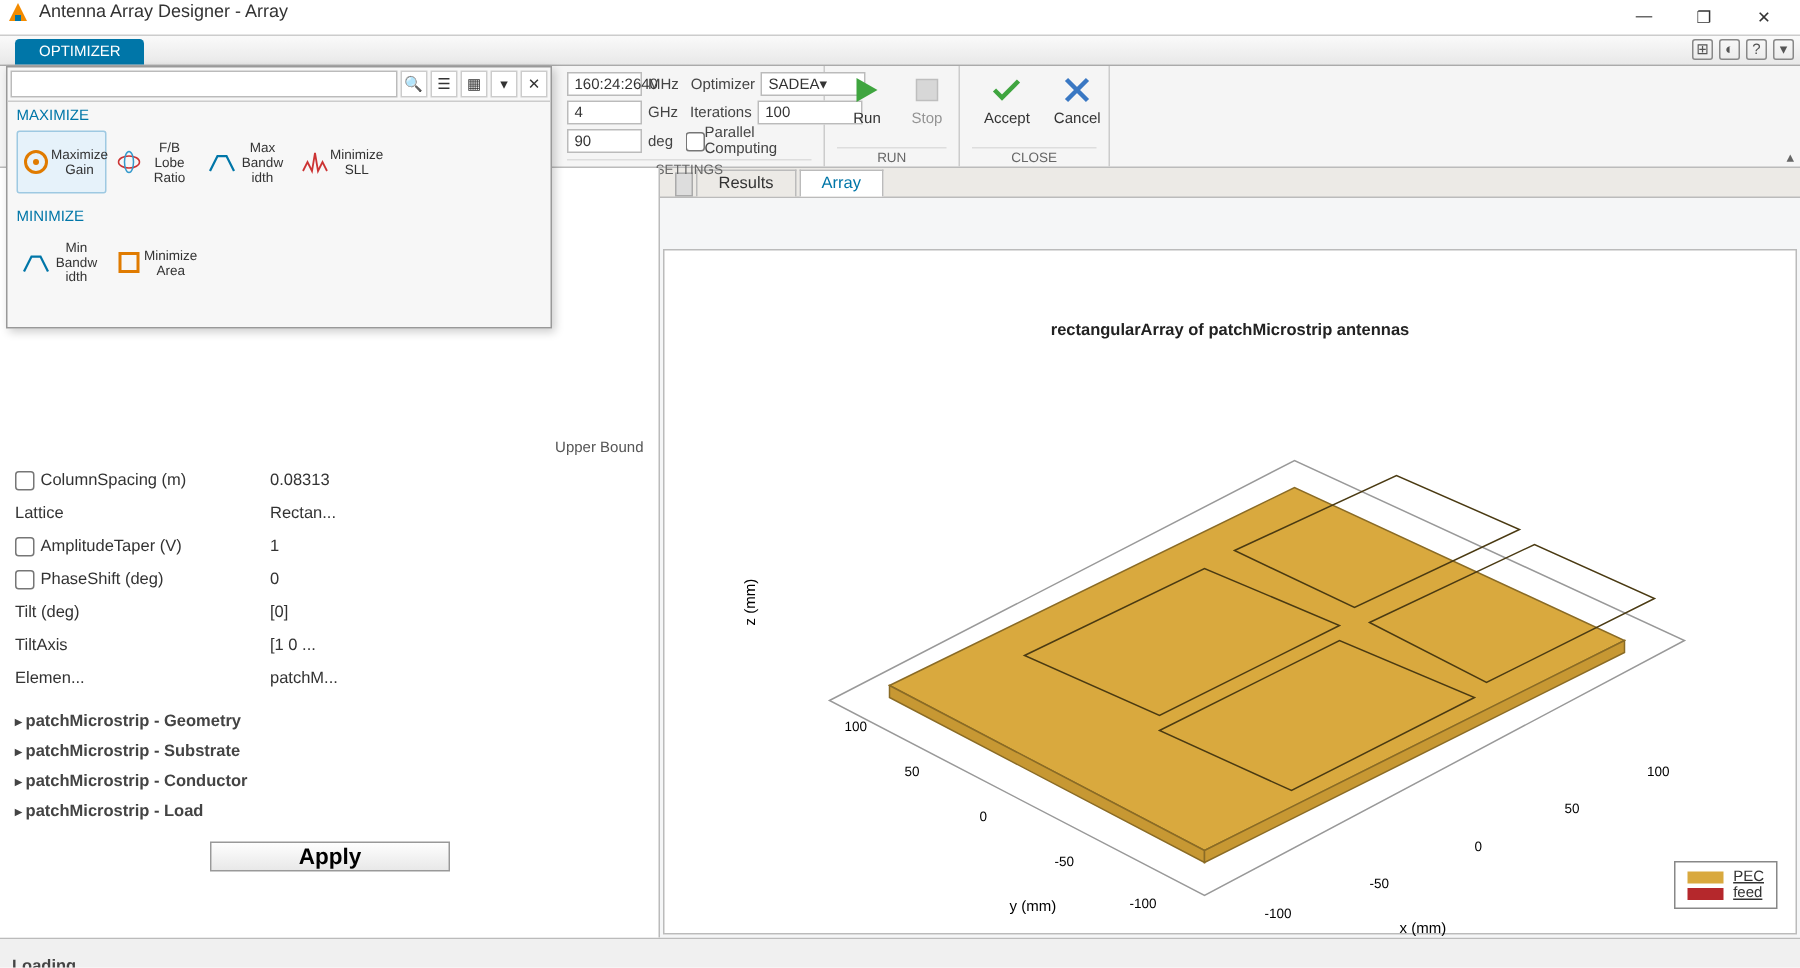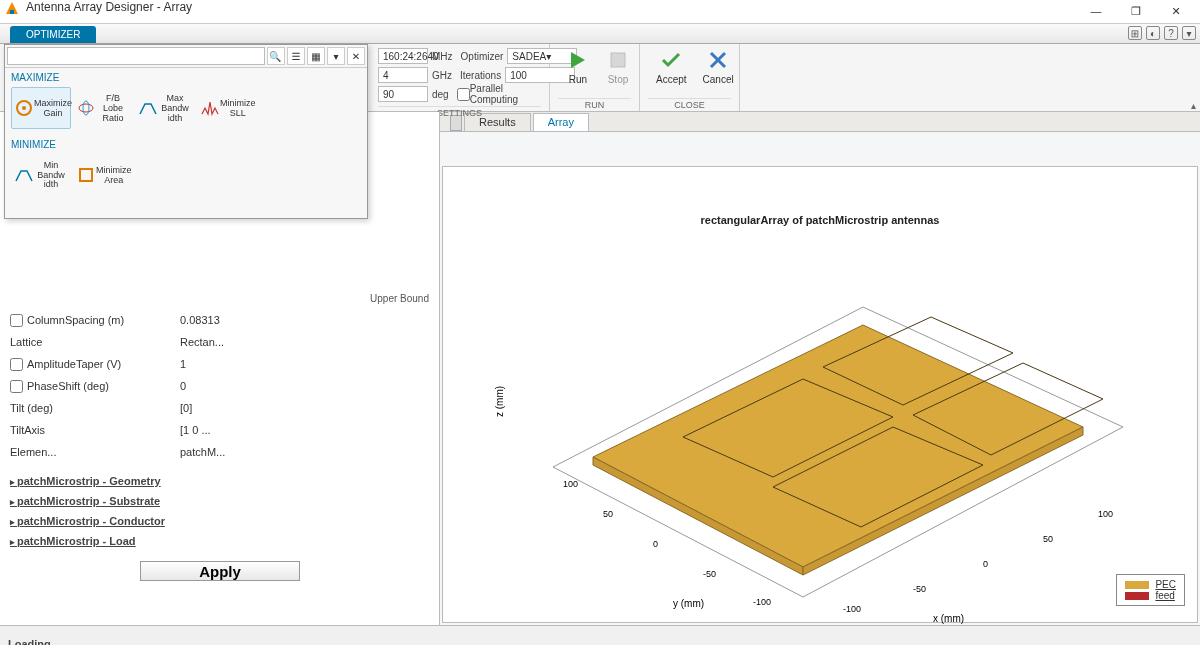--- a/index.html
+++ b/index.html
@@ -47,21 +47,21 @@
 
 
 .main { display:flex; height: calc(645px - 24px - 20px - 68px - 20px); }
 .propspanel { width: 440px; border-right:1px solid #bbb; background:#fff; overflow:hidden; position:relative;}
 .propspanel .propcontent { padding: 175px 10px 10px 10px; } 
 .propspanel .prow { display:flex; align-items:center; height:22px; font-size:11px; }
 .propspanel .prow .pname { width: 170px; display:flex; align-items:center;}
 .propspanel .prow .pval { width: 80px; }
 .propspanel .prow input[type=checkbox]{ margin-right:4px;}
 .propspanel .prow .bound { margin-left:auto; font-size:10px; color:#555; white-space:nowrap; }
-.propspanel .header { font-size:11px; font-weight:bold; color:#444; padding:4px 0; cursor:pointer;text-decoration:underline;}
+.propspanel .header { font-size:11px; font-weight:bold; color:#444; padding:4px 0; cursor:pointer;}
 .propspanel .header::before { content:"▸ "; font-size:9px;}
 .propspanel .applybtn { display:block; margin:10px auto 0 130px; width:160px; height:20px; border:1px solid #999; background:linear-gradient(#fefefe,#e8e8e8); font-size:15px; font-weight:bold; cursor:pointer;}
 
 .viewer { flex:1; background:#f5f6f7; display:flex; flex-direction:column;gap:32px;}
 .viewer .vtabs { height:20px; background:#eceae6; border-bottom:1px solid #bbb; display:flex; align-items:flex-end; padding-left:10px;}
 .viewer .vtabs .minitab { width:12px; height:16px; background:#ddd; border:1px solid #aaa; margin-right:2px;}
 .viewer .vtabs .vtab { padding:2px 14px 3px 14px; font-size:11px; background:#eceae6; border:1px solid #bbb; border-bottom:none; margin-right:2px; cursor:pointer;}
 .viewer .vtabs .vtab.active { background:#fff; color:#0076a8; }
 .viewer .canvas { flex:1; background:#fff; margin:2px; border:1px solid #bbb; position:relative;}
 .viewer .plot-title { position:absolute; top:8px; width:100%; text-align:center; font-size:11px; font-weight:bold; color:#222;margin-top:39px;}

